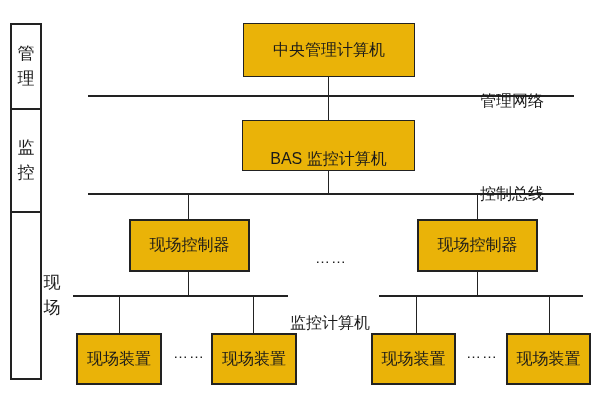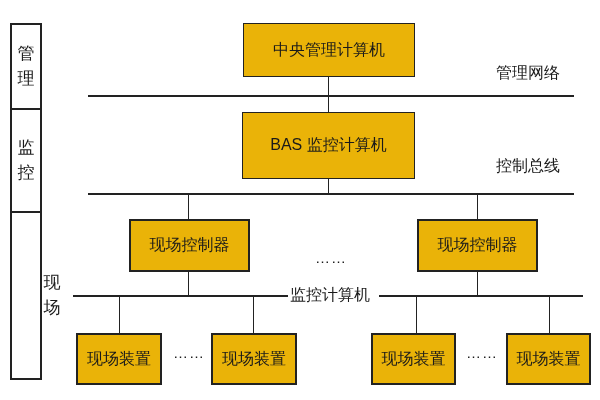--- a/index.html
+++ b/index.html
@@ -64,22 +64,23 @@
   }
   .vline {
     position: absolute;
     width: 1.5px;
     background: #222222;
   }
   
   .bus-label {
     position: absolute;
     font-size: 16px;
-    text-align: right;
+    text-align: left;
     white-space: nowrap;
+    margin-top: 28px;
   }
   .dots {
     position: absolute;
     font-size: 15px;
     letter-spacing: 1px;
     text-align: center;
     white-space: nowrap;
     color: #1a1a1a;
   }
 </style>
@@ -116,21 +117,21 @@
   <div class="hline" style="left:73px; top:295px; width:215px;"></div>
   <div class="hline" style="left:379px; top:295px; width:204px;"></div>
 
   <div class="bus-label" style="left:480px; top:63px; width:80px;">管理网络</div>
   <div class="bus-label" style="left:480px; top:156px; width:80px;">控制总线</div>
   <div class="bus-label" style="left:290px; top:285px; width:80px;">监控计算机</div>
 
   <div class="node thin" style="left:243px; top:23px; width:172px; height:54px;">
     <span>中央管理计算机</span>
   </div>
-  <div class="node thin" style="left:242px; top:112px; width:173px; height:67px;">
+  <div class="node thin" style="left:242px; top:120px; width:173px; height:51px;align-items:flex-end;">
     <span>BAS 监控计算机</span>
   </div>
   <div class="node" style="left:129px; top:219px; width:121px; height:53px;">
     <span>现场控制器</span>
   </div>
   <div class="node" style="left:417px; top:219px; width:121px; height:53px;">
     <span>现场控制器</span>
   </div>
   <div class="node" style="left:76px; top:333px; width:86px; height:52px;">
     <span>现场装置</span>

